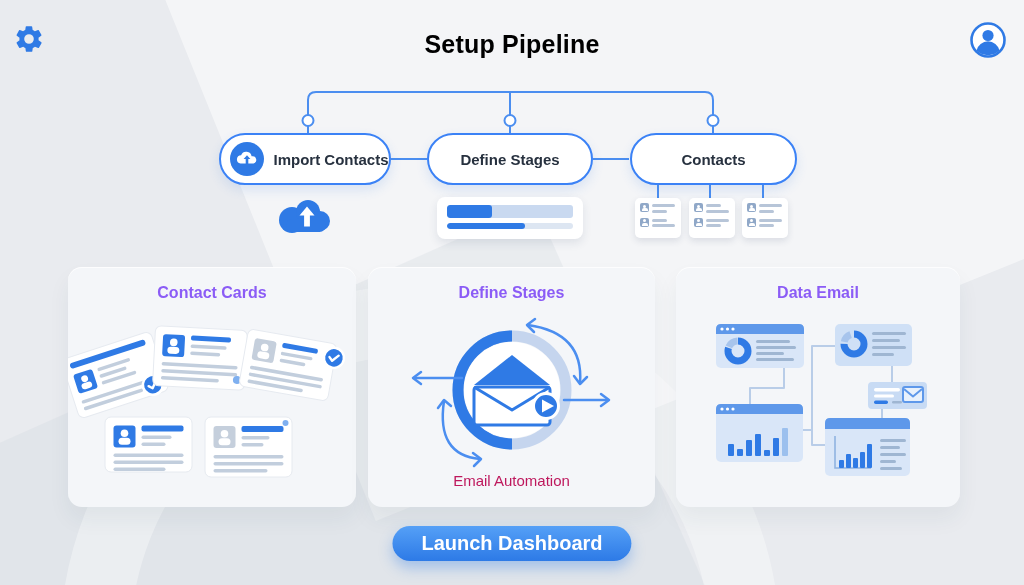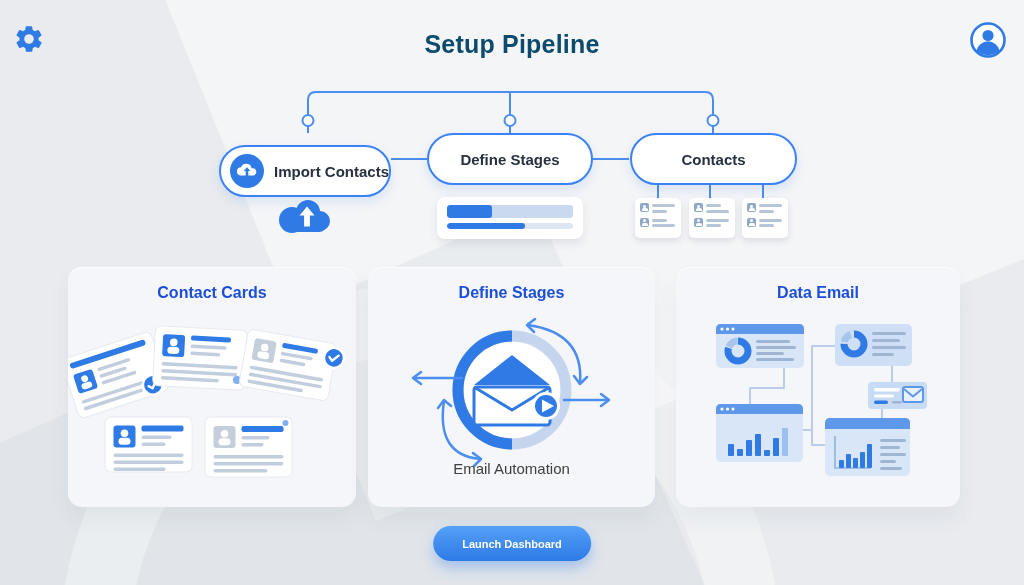--- a/index.html
+++ b/index.html
@@ -12,30 +12,30 @@
     color:#1b2534;
   }
   
   .bg-shape { position:absolute; pointer-events:none; }
   .bg-1 { top:-260px; right:-180px; width:980px; height:620px; background:rgba(255,255,255,.5); transform:rotate(-22deg); }
   .bg-2 { bottom:-300px; left:-220px; width:900px; height:520px; background:rgba(208,214,223,.30); transform:rotate(-24deg); }
   .bg-3 { bottom:-420px; left:60px; width:720px; height:720px; border-radius:50%; border:70px solid rgba(255,255,255,.35); }
 
   
   .gear-btn { position:absolute; left:13px; top:23px; width:32px; height:32px; border:none; background:transparent; cursor:pointer; padding:0; }
-  .page-title { position:absolute; top:30px; left:0; width:100%; text-align:center; font-size:25px; font-weight:700; letter-spacing:.2px; color:#0c4a6e; }
+  .page-title { position:absolute; top:30px; left:0; width:100%; text-align:center; font-size:25px; font-weight:700; letter-spacing:.2px; color:#000000; }
   .avatar-btn { position:absolute; right:17px; top:21px; width:38px; height:38px; border:none; background:transparent; cursor:pointer; padding:0; }
 
   
   .pipe-lines { position:absolute; left:0; top:0; width:1024px; height:260px; pointer-events:none; }
   .pill { position:absolute; top:133px; height:52px; background:#fff; border:2px solid #3b82f6; border-radius:26px;
           display:flex; align-items:center; justify-content:center; gap:9px;
           font-family:inherit; font-size:15px; font-weight:600; color:#27313f; cursor:pointer;
           box-shadow:0 5px 12px rgba(47,122,229,.14); }
-  .pill-import { left:219px; width:172px; justify-content:space-between; padding-left:9px;margin-top:12px; }
+  .pill-import { left:219px; width:172px; justify-content:center; padding-left:9px; }
   .pill-define { left:427px; width:166px; }
   .pill-automate { left:630px; width:167px; }
   .pill-icon { width:34px; height:34px; flex:0 0 auto; }
 
   .cloud-illo { position:absolute; left:274px; top:191px; width:62px; height:48px; }
 
   .progress-card { position:absolute; left:437px; top:197px; width:146px; height:42px; background:#fff; border-radius:8px;
                    box-shadow:0 4px 10px rgba(30,50,90,.10); padding:8px 10px; }
   .pbar { border-radius:3px; overflow:hidden; position:relative; }
   .pbar-1 { height:13px; background:#c9d9f0; margin-bottom:5px; }
@@ -53,31 +53,31 @@
   .mini-lines { display:flex; flex-direction:column; gap:2.5px; padding-top:1px; }
   .ln { height:3px; border-radius:1.5px; background:#b7c5d8; }
   .ln-a { width:23px; } .ln-b { width:15px; }
 
   
   .big-card { position:absolute; top:267px; height:240px; background:#f4f6f9; border-radius:14px;
               box-shadow:0 12px 22px rgba(40,60,90,.06), 0 1px 0 rgba(255,255,255,.8) inset; }
   .card-contacts { left:68px; width:288px; }
   .card-stages { left:368px; width:287px; }
   .card-dataflow { left:676px; width:284px; }
-  .card-title { text-align:center; margin-top:17px; font-size:16px; font-weight:600; color:#1d4ed8; }
+  .card-title { text-align:center; margin-top:17px; font-size:16px; font-weight:600; color:#8b5cf6; }
   .card-illo { position:absolute; left:0; }
   .illo-contacts { top:40px; }
   .illo-stages { top:36px; }
   .illo-dataflow { top:36px; }
-  .card-caption { position:absolute; bottom:30px; width:100%; text-align:center; font-size:15px; font-weight:500; color:#404040; }
+  .card-caption { position:absolute; bottom:18px; width:100%; text-align:center; font-size:15px; font-weight:500; color:#be185d; }
 
   
   .launch-btn { position:absolute; top:526px; left:50%; transform:translateX(-50%);
                 height:35px; padding:0 29px; border:none; border-radius:18px; cursor:pointer;
-                font-family:inherit; font-size:11px; font-weight:600; color:#fff;
+                font-family:inherit; font-size:20px; font-weight:600; color:#fff;
                 background:linear-gradient(180deg,#55a0f7 0%,#2d7ae6 100%);
                 box-shadow:0 7px 14px rgba(45,122,230,.35); }
 </style>
 </head>
 <body>
 
 <div class="bg-shape bg-1"></div>
 <div class="bg-shape bg-2"></div>
 <div class="bg-shape bg-3"></div>
 

